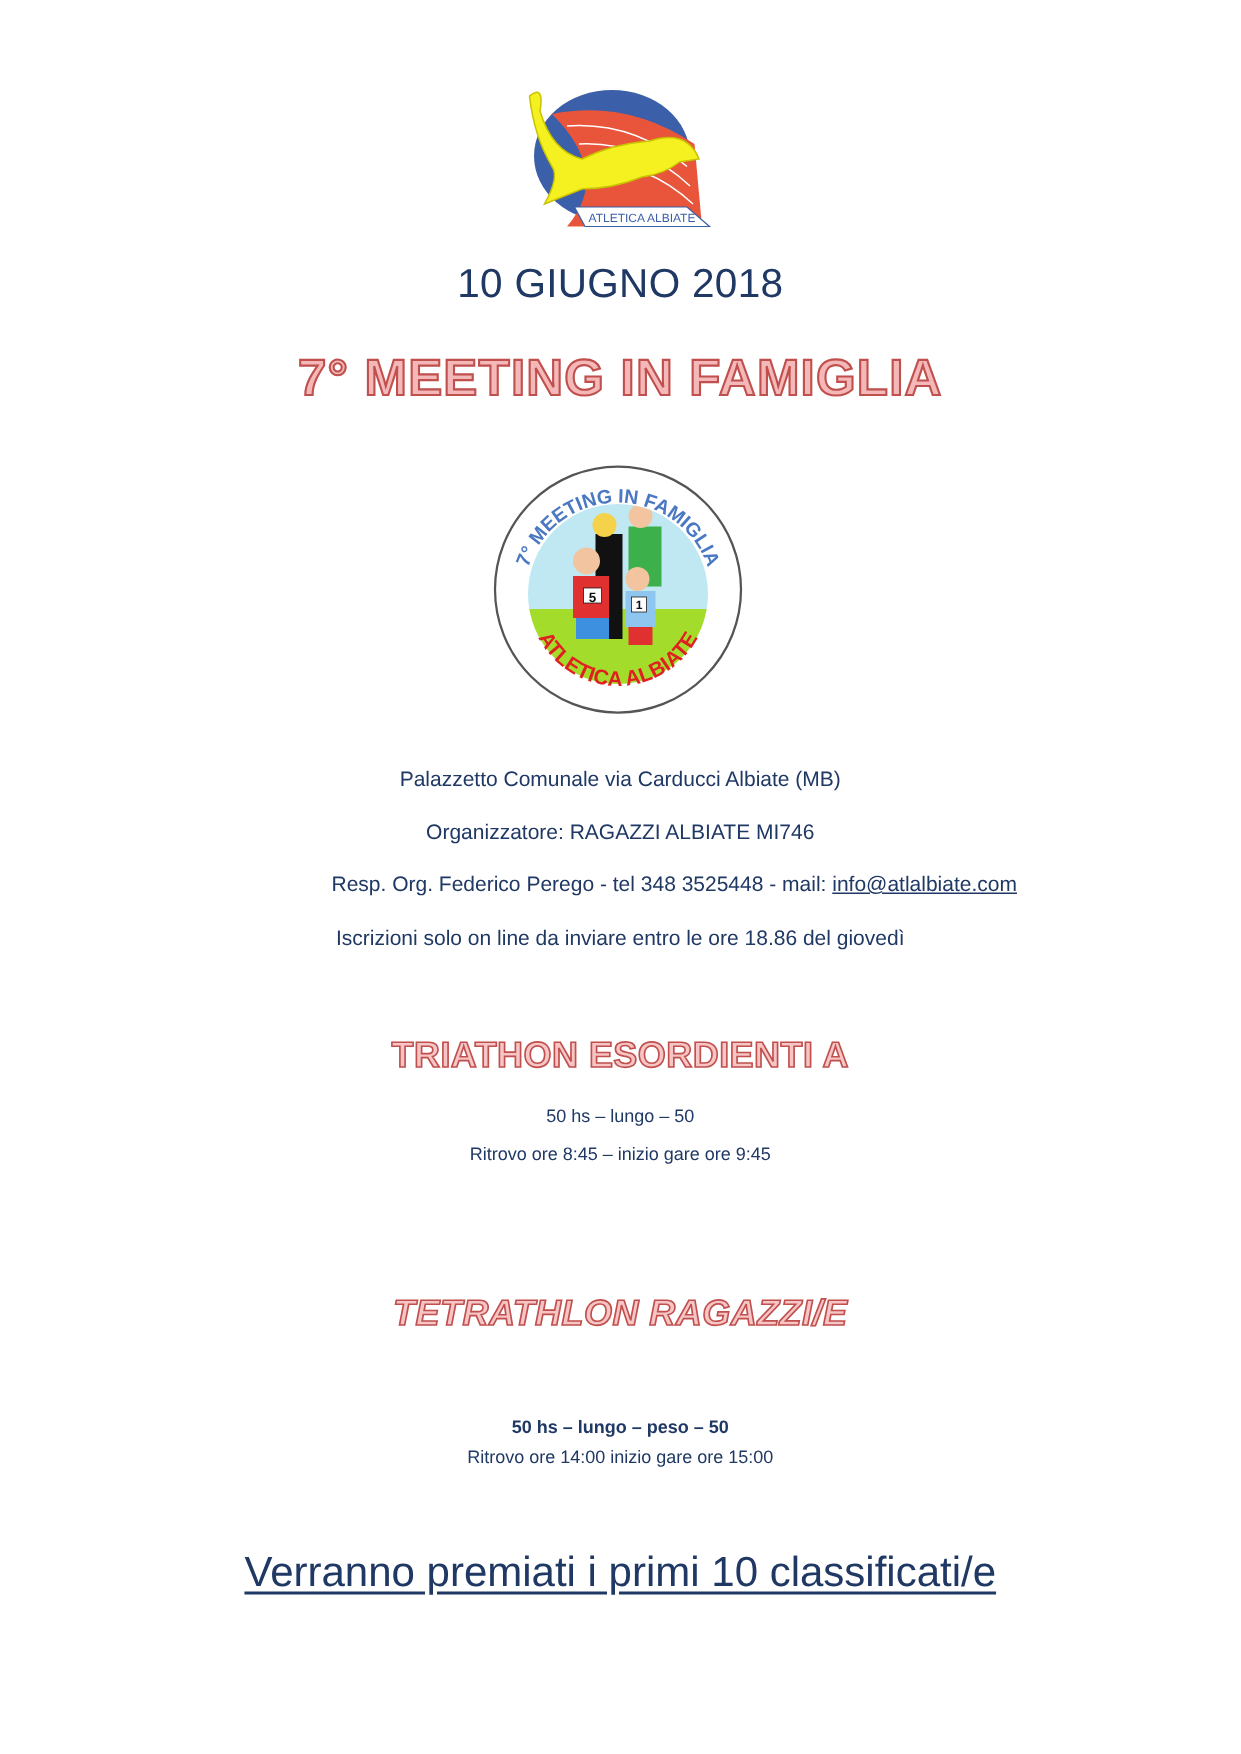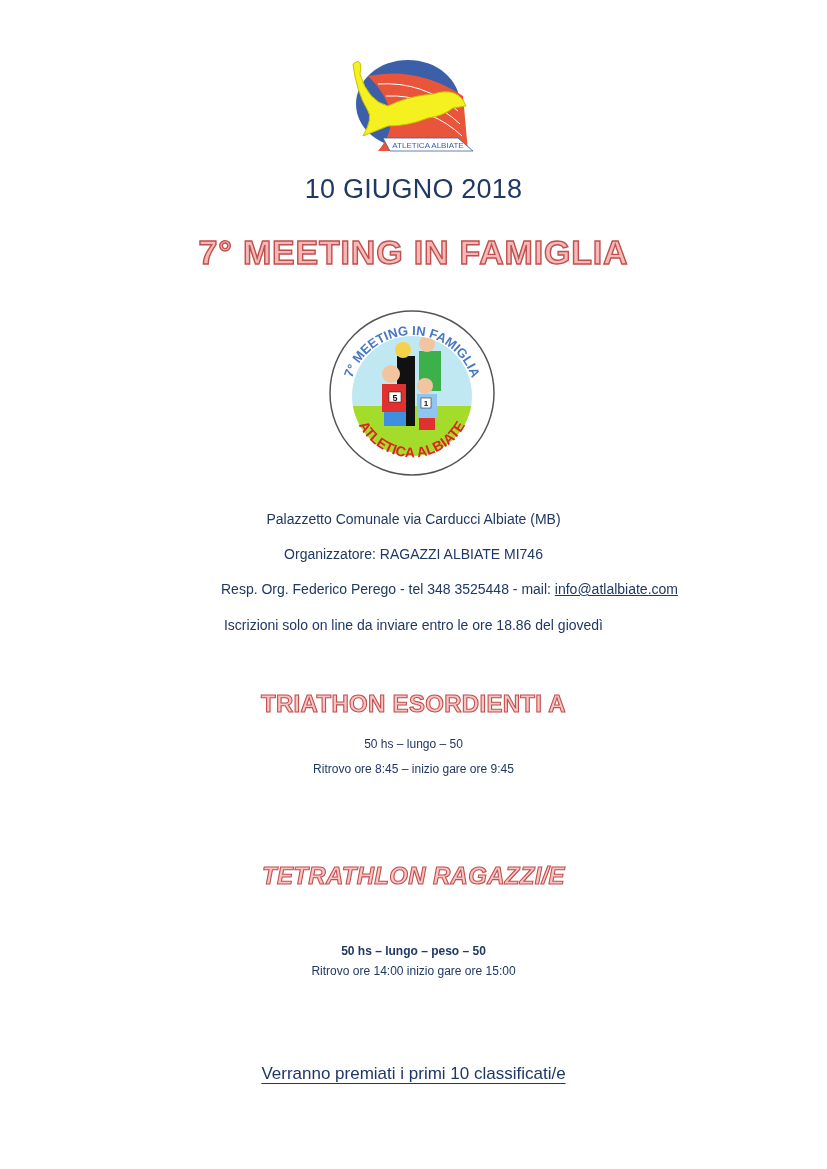--- a/index.html
+++ b/index.html
@@ -6,21 +6,21 @@
   body { width:827px; height:1169px; position:relative; overflow:hidden;
          font-family:"Liberation Sans", sans-serif; color:#1f3864; }
   .center { position:absolute; left:0; width:827px; text-align:center; }
   .date { top:174px; font-size:27px; color:#1f3864; letter-spacing:0.2px; }
   .title { top:233px; font-size:34px; font-weight:bold; color:#f4b8b8;
            -webkit-text-stroke:1.4px #c0504d; letter-spacing:0.8px; }
   .info { font-size:14px; color:#1f3864; }
   .info a { color:#1f3864; text-decoration:underline; }
   .sect { font-size:24px; font-weight:bold; color:#f7c5c5; -webkit-text-stroke:1.1px #c0504d; letter-spacing:0.3px; }
   .line { font-size:12px; color:#1f3864; }
-  .prize { top:1064px; font-size:17px; color:#1f3864; }
+  .prize { top:1032px; font-size:28px; color:#1f3864; }
   .prize span { text-decoration:underline; text-underline-offset:4px; }
   .logo1 { position:absolute; left:348px; top:56px; width:130px; height:100px; }
   .logo2 { position:absolute; left:327px; top:306px; width:170px; height:170px; }
 </style>
 </head>
 <body>
 
 <div class="logo1">
   <svg width="130" height="100" viewBox="0 0 130 100">
     <ellipse cx="60" cy="48" rx="52" ry="44" fill="#3b5fa8"></ellipse>

